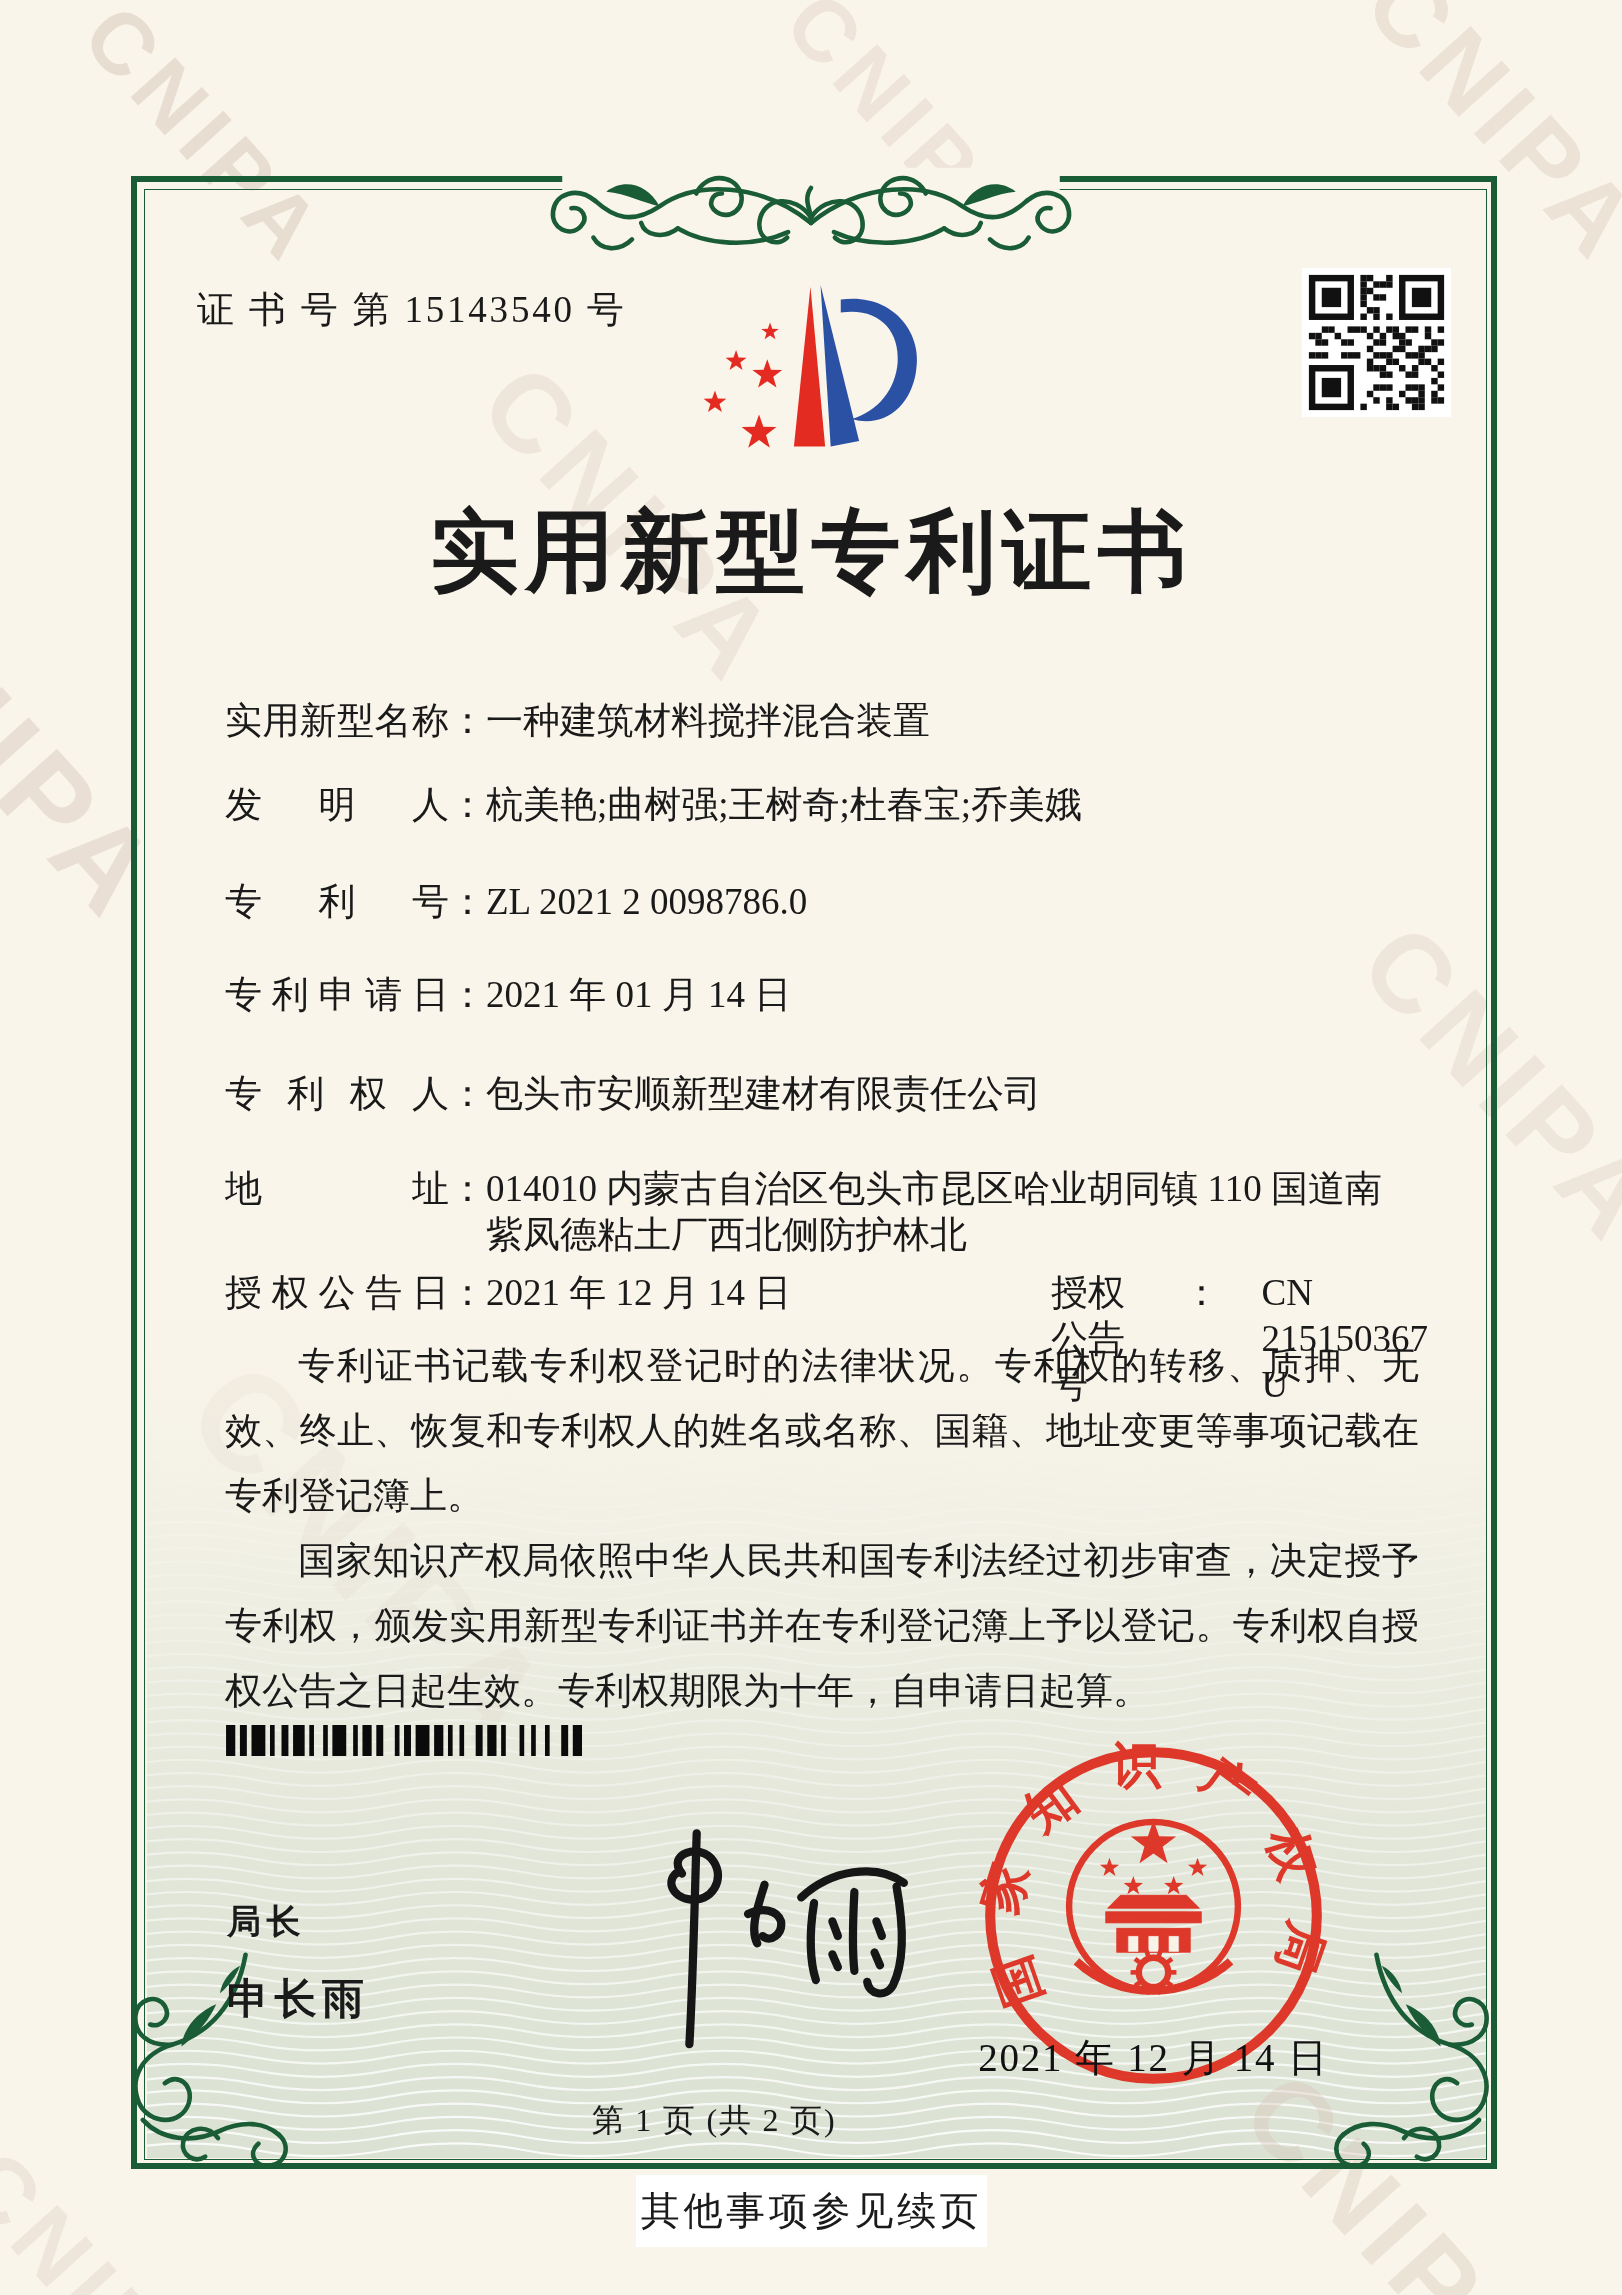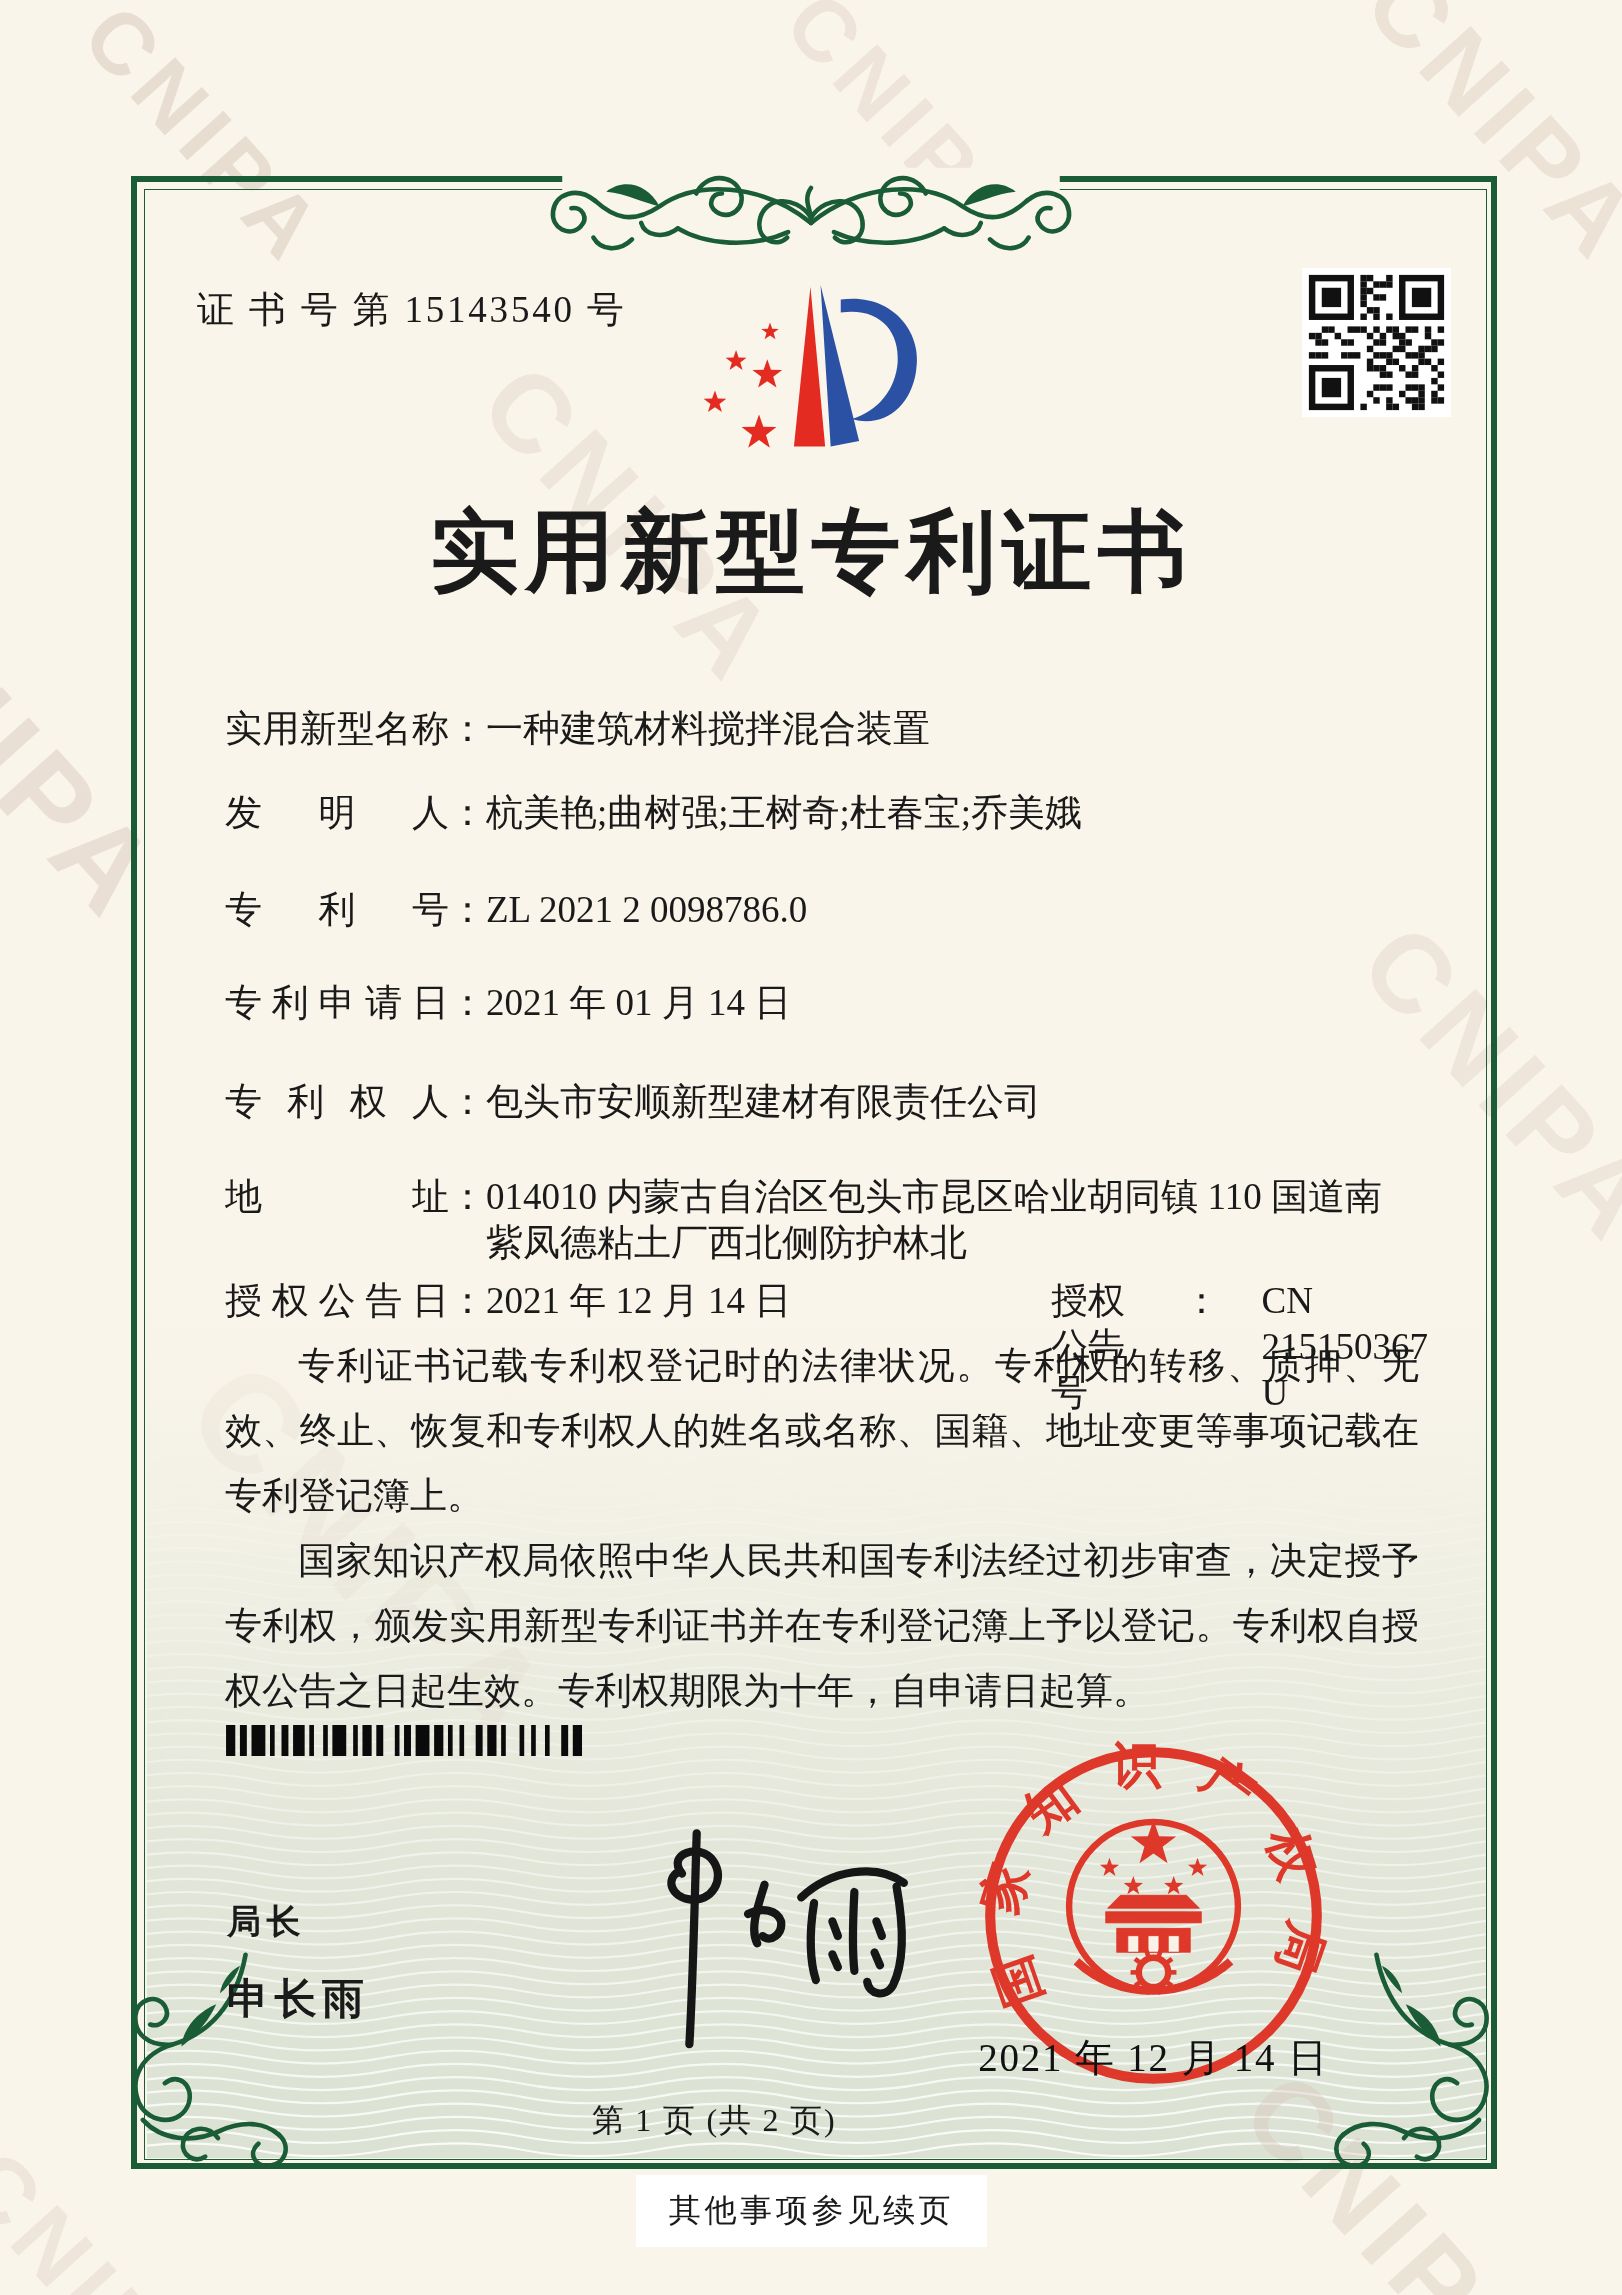--- a/index.html
+++ b/index.html
@@ -21,21 +21,21 @@
       color:#d8c6ba;transform:rotate(48deg);transform-origin:0 0;letter-spacing:9.2px;
       z-index:2;white-space:nowrap;user-select:none;}
   
   .certno{position:absolute;left:197px;top:285px;font-size:37px;letter-spacing:2.8px;z-index:5;}
   .logo{position:absolute;left:703px;top:272px;z-index:5;}
   .qr{position:absolute;left:1302px;top:268px;z-index:5;background:#fff;}
   .title{position:absolute;left:0;width:100%;top:492px;text-align:center;font-size:89px;
     font-weight:bold;letter-spacing:6.4px;z-index:5;}
   
   .frow{position:absolute;left:225px;width:1203px;display:flex;align-items:flex-start;
-    font-size:37px;z-index:5;line-height:46px;margin-top:8px;}
+    font-size:37px;z-index:5;line-height:46px;}
   .flabel{flex:0 0 224px;text-align:justify;text-align-last:justify;}
   .fcolon{flex:0 0 37px;}
   .fvalue{flex:0 1 auto;max-width:923px;word-break:break-all;}
   .gpair2{position:absolute;left:826px;top:0;display:flex;font-size:37px;line-height:46px;gap:36px;}
   
   .bodytext{position:absolute;left:225px;top:1333px;width:1194px;font-size:37px;
     line-height:65px;text-align:justify;z-index:5;}
   .bodytext p{margin:0;text-indent:73px;}
   
   .barcode{position:absolute;left:225px;top:1725px;z-index:5;}
@@ -44,21 +44,21 @@
   .signname{position:absolute;left:227px;top:1971px;font-size:42px;font-weight:600;
     font-family:"Liberation Sans",sans-serif;letter-spacing:5.5px;z-index:5;}
   .signature{position:absolute;left:601px;top:1826px;z-index:5;}
   .seal{position:absolute;left:970px;top:1732px;z-index:6;}
   .sealdate{position:absolute;left:970px;top:2031px;width:367px;text-align:center;
     font-size:39px;letter-spacing:1.8px;color:#111;z-index:7;}
   .pageinfo{position:absolute;left:0;width:1428px;top:2099px;text-align:center;
     font-size:32px;letter-spacing:1.8px;z-index:5;}
   .notepanel{position:absolute;left:636px;top:2175px;width:351px;height:72px;background:#ffffff;
     z-index:5;display:flex;align-items:center;justify-content:center;}
-  .notepanel span{font-size:32px;letter-spacing:3.7px;}
+  .notepanel span{font-size:39px;letter-spacing:3.7px;}
   
   .orn{position:absolute;z-index:3;}
 </style>
 </head>
 <body>
 
 <div class="page">
 
   <div class="waves">
     <svg id="wavesvg" width="1340" height="849" viewBox="0 0 1459 924">

